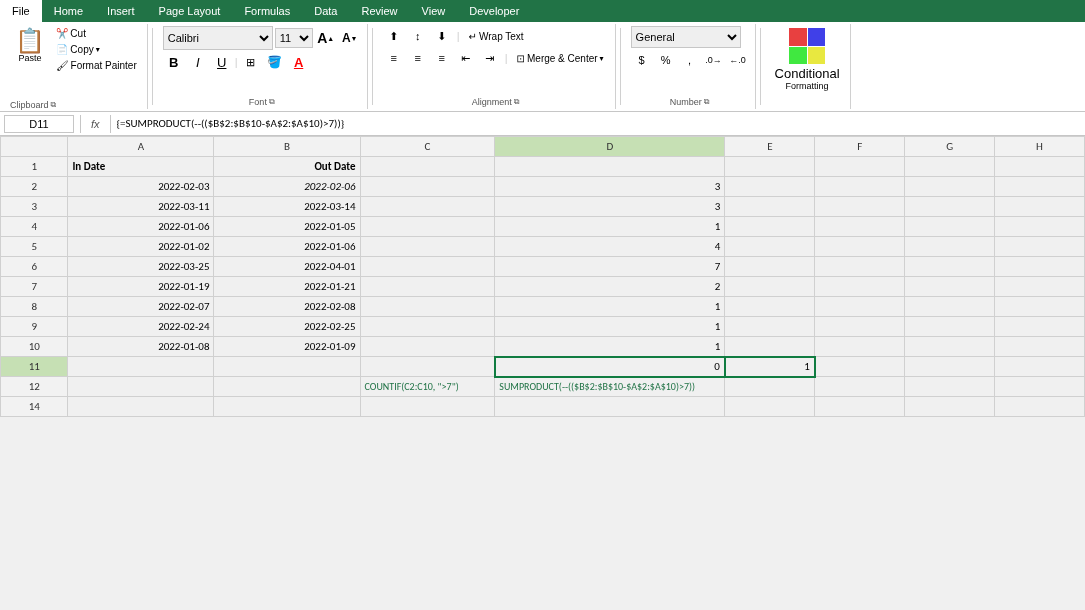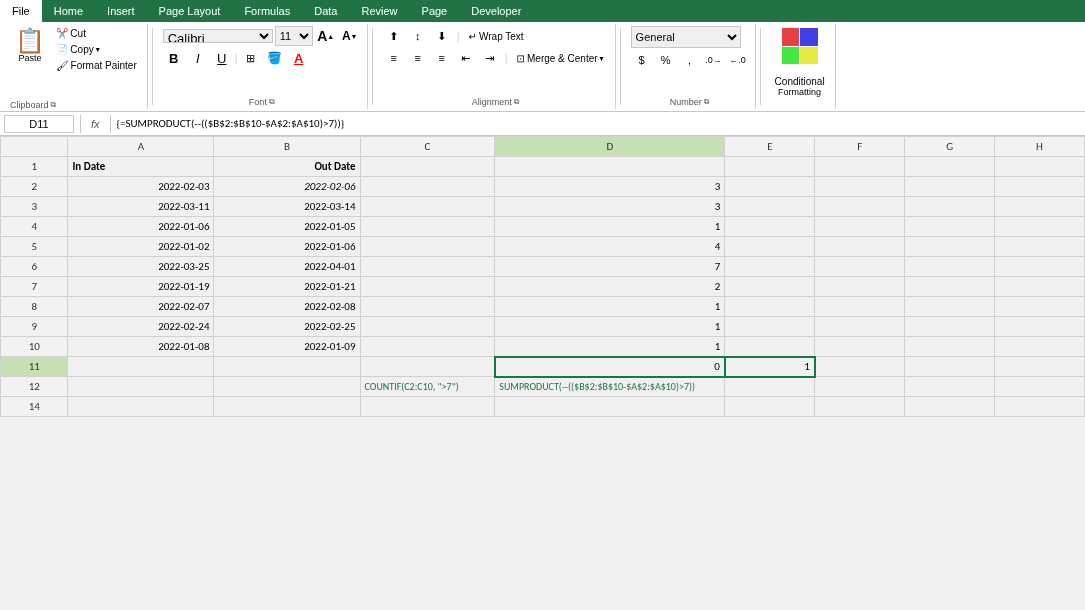--- a/index.html
+++ b/index.html
@@ -14,21 +14,21 @@
     .ribbon-body { background: white; border-bottom: 1px solid #c6c6c6; display: flex; align-items: stretch; padding: 2px 4px; gap: 2px; }
     .ribbon-group { display: flex; flex-direction: column; align-items: center; border-right: 1px solid #d0d0d0; padding: 2px 6px; min-width: fit-content; }
 
     .rb-btn-sm { display: flex; align-items: center; gap: 2px; padding: 1px 3px; border: 1px solid transparent; border-radius: 2px; cursor: pointer; font-size: 10px; }
     .paste-btn { display: flex; flex-direction: column; align-items: center; padding: 2px 4px; cursor: pointer; border: 1px solid transparent; border-radius: 2px; }
     .paste-icon { font-size: 24px; line-height: 1; }
 
     .small-btns { display: flex; flex-direction: column; gap: 1px; }
 
     
-    .font-select { width: 110px; height: 14px; font-size: 13px; border: 1px solid #c6c6c6; }
+    .font-select { width: 110px; height: 24px; font-size: 11px; border: 1px solid #c6c6c6; }
     .font-size-select { width: 38px; height: 20px; font-size: 11px; border: 1px solid #c6c6c6; }
 
     .row-flex { display: flex; align-items: center; gap: 2px; }
 
     
     .formula-bar { display: flex; align-items: center; background: white; border-bottom: 1px solid #c6c6c6; height: 24px; padding: 0 4px; gap: 4px; }
     .cell-ref-box { width: 70px; border: 1px solid #c6c6c6; height: 18px; padding: 0 4px; font-size: 11px; text-align: center; }
     .formula-divider { width: 1px; height: 18px; background: #c6c6c6; margin: 0 2px; }
     .fx-label { font-size: 11px; font-style: italic; color: #555; padding: 0 4px; }
     .formula-input { flex: 1; border: none; outline: none; font-size: 11px; font-family: Calibri, Arial, sans-serif; }
@@ -60,21 +60,21 @@
 
 <div class="ribbon-container">
   <div class="ribbon-tabs">
     <div class="ribbon-tab active">File</div>
     <div class="ribbon-tab">Home</div>
     <div class="ribbon-tab">Insert</div>
     <div class="ribbon-tab">Page Layout</div>
     <div class="ribbon-tab">Formulas</div>
     <div class="ribbon-tab">Data</div>
     <div class="ribbon-tab">Review</div>
-    <div class="ribbon-tab">Page</div>
+    <div class="ribbon-tab">View</div>
     <div class="ribbon-tab">Developer</div>
   </div>
 </div>
 
 <div class="ribbon-body" style="height: 90px;">
 
   <div class="ribbon-group" style="flex-direction: row; align-items: flex-start; padding-bottom: 14px;">
     <div style="display:flex; flex-direction:column; align-items:center;">
       <div class="paste-btn">
         <div class="paste-icon">📋</div>
@@ -190,21 +190,21 @@
   <div style="width:1px; background:#d0d0d0; margin: 4px 2px;"></div>
 
   <div class="ribbon-group" style="position:relative; padding-bottom:14px;">
     <div style="display:flex; flex-direction:column; align-items:center; padding:2px 4px;">
       <div style="display:grid; grid-template-columns: 1fr 1fr; gap:1px; width:36px; height:36px;">
         <div style="background:#e84040;"></div>
         <div style="background:#4040e8;"></div>
         <div style="background:#40e840;"></div>
         <div style="background:#e8e840;"></div>
       </div>
-      <div style="font-size:10px; margin-top:12px;">Conditional</div>
+      <div style="font-size:13px; margin-top:2px;">Conditional</div>
       <div style="font-size:9px;">Formatting</div>
     </div>
   </div>
 </div>
 
 <div class="formula-bar">
   <input class="cell-ref-box" value="D11" style="">
   <div class="formula-divider"></div>
   <span class="fx-label">fx</span>
   <div class="formula-divider"></div>

